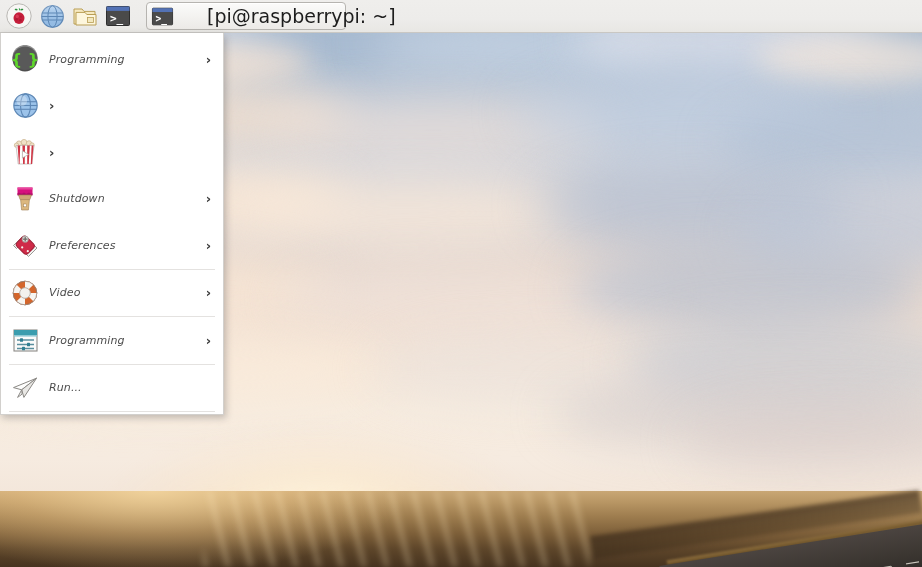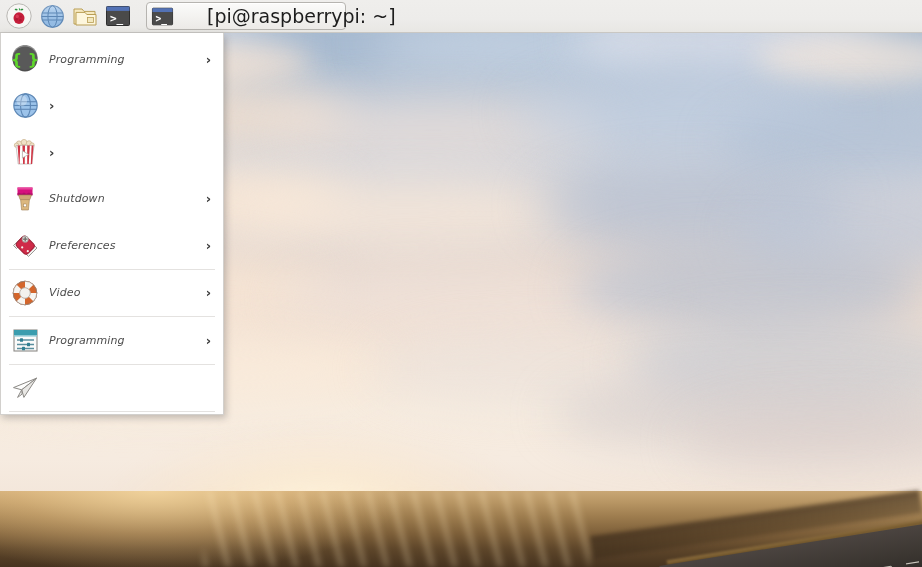--- a/index.html
+++ b/index.html
@@ -383,20 +383,21 @@
     <div class="m-sep"></div>
 
     <div class="mi">
       <span class="mi-icon">
         <svg width="28" height="26" viewBox="0 0 28 26">
           <path d="M25.5 3.2L2.5 12.6l8.2 2.2z" fill="#fdfdfc" stroke="#8b8985" stroke-width="1"></path>
           <path d="M25.5 3.2l-14.8 11.6 2.2 7.6z" fill="#e9e8e5" stroke="#8b8985" stroke-width="1"></path>
           <path d="M10.7 14.8l-4.1 7.6 4.5-3.3z" fill="#f6f5f3" stroke="#8b8985" stroke-width="1"></path>
         </svg>
       </span>
+      <span class="mi-label">Run...</span>
       <span class="mi-arrow"></span>
     </div>
 
     <div class="m-sep"></div>
 
 
   </div>
 </div>
 
 </body></html>

